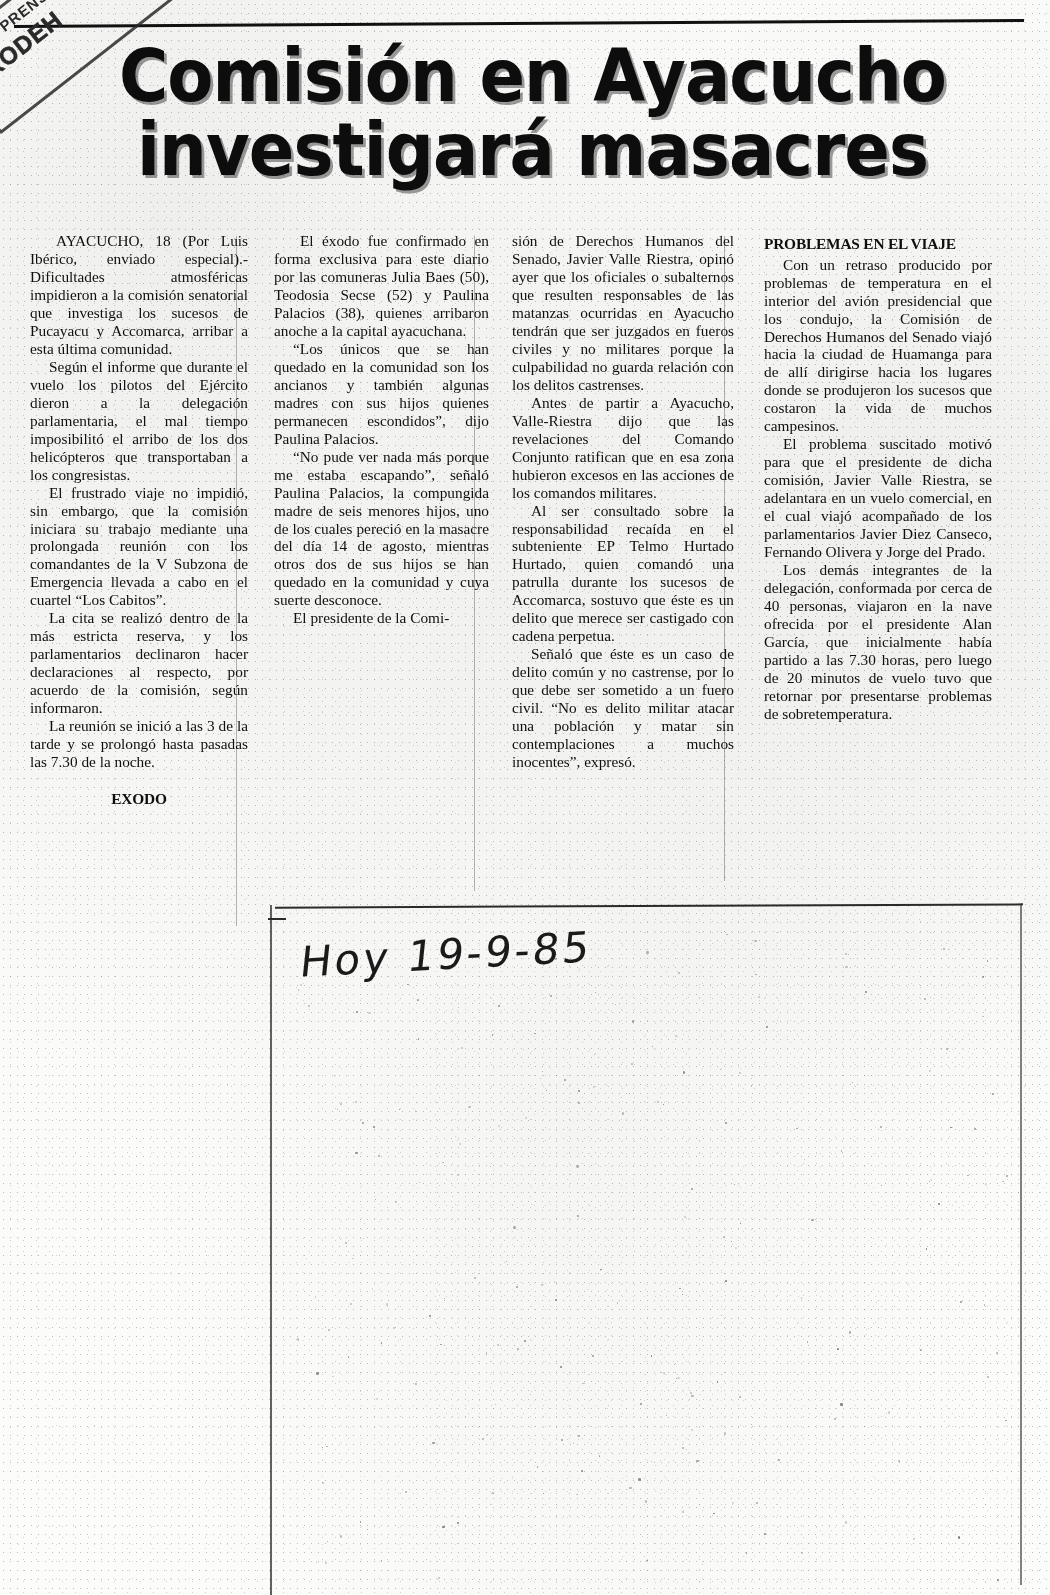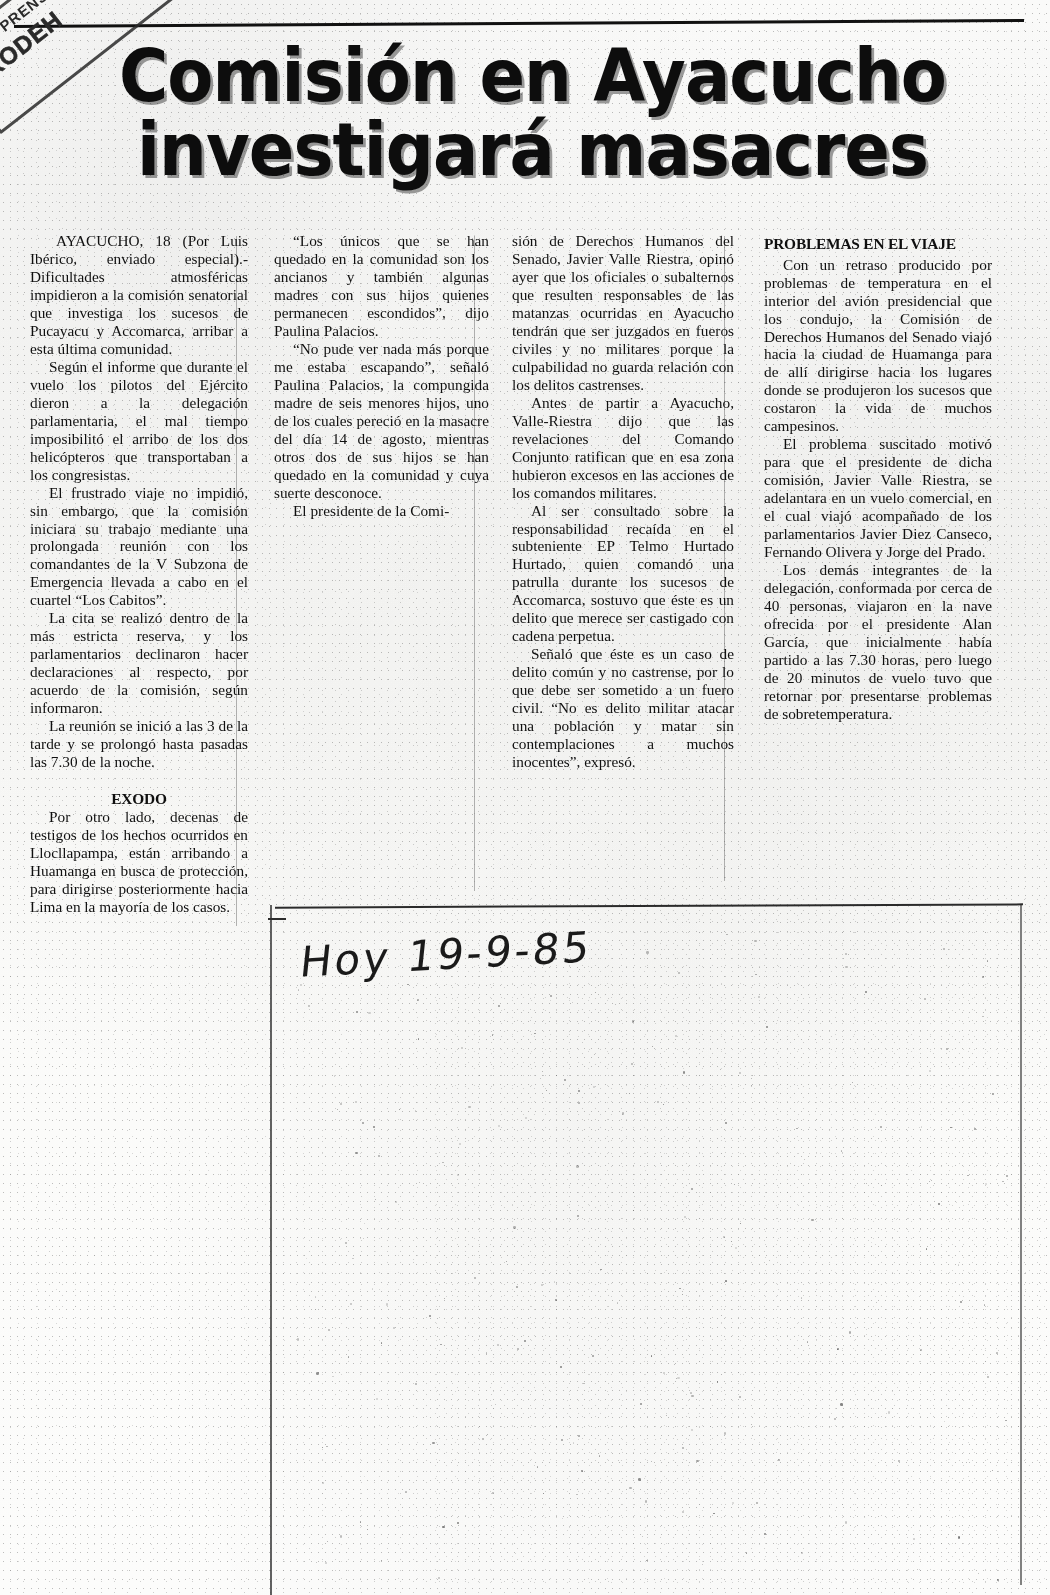--- a/index.html
+++ b/index.html
@@ -104,21 +104,21 @@
   .col .sub{
     margin:4px 0 3px 0;
     text-indent:0;
     text-align:center;
     font-weight:700;
     font-size:15.4px;
     letter-spacing:-.2px;
     line-height:1.08;
   }
   .col .sub.left{text-align:left;}
-  .col .sub.exodo{margin-top:20px;margin-bottom:0;}
+  .col .sub.exodo{margin-top:20px;margin-bottom:20px;}
 
   
   .vrule{position:absolute;width:1px;background:#5a5a5a;opacity:.45;}
   .vr1{left:236px;top:236px;height:690px;}
   .vr2{left:474px;top:236px;height:655px;}
   .vr3{left:724px;top:236px;height:645px;}
 
   
   .hrule{position:absolute;background:#2b2b2b;}
   .hr1{left:275px;top:905px;width:748px;height:2px;transform:rotate(-0.25deg);}
@@ -166,23 +166,23 @@
   <div class="vrule vr3"></div>
 
   <div class="cols">
     <div class="col c1">
         <p class="lead">AYACUCHO, 18 (Por Luis Ibérico, enviado especial).- Dificultades atmosféricas impidieron a la comisión senatorial que investiga los sucesos de Pucayacu y Accomarca, arribar a esta última comunidad.</p>
         <p>Según el informe que durante el vuelo los pilotos del Ejército dieron a la delegación parlamentaria, el mal tiempo imposibilitó el arribo de los dos helicópteros que transportaban a los congresistas.</p>
         <p>El frustrado viaje no impidió, sin embargo, que la comisión iniciara su trabajo mediante una prolongada reunión con los comandantes de la V Subzona de Emergencia llevada a cabo en el cuartel “Los Cabitos”.</p>
         <p>La cita se realizó dentro de la más estricta reserva, y los parlamentarios declinaron hacer declaraciones al respecto, por acuerdo de la comisión, según informaron.</p>
         <p>La reunión se inició a las 3 de la tarde y se prolongó hasta pasadas las 7.30 de la noche.</p>
         <p class="sub exodo">EXODO</p>
-        <p>Por otro lado, decenas de testigos de los hechos ocurridos en Llocllapampa, están arribando a Huamanga en busca de protección, para dirigirse posteriormente hacia Lima en la mayoría de los casos.</p>
       </div>
     <div class="col c2">
+        <p class="lead">El éxodo fue confirmado en forma exclusiva para este diario por las comuneras Julia Baes (50), Teodosia Secse (52) y Paulina Palacios (38), quienes arribaron anoche a la capital ayacuchana.</p>
         <p>“Los únicos que se han quedado en la comunidad son los ancianos y también algunas madres con sus hijos quienes permanecen escondidos”, dijo Paulina Palacios.</p>
         <p>“No pude ver nada más porque me estaba escapando”, señaló Paulina Palacios, la compungida madre de seis menores hijos, uno de los cuales pereció en la masacre del día 14 de agosto, mientras otros dos de sus hijos se han quedado en la comunidad y cuya suerte desconoce.</p>
         <p>El presidente de la Comi-</p>
       </div>
     <div class="col c3">
         <p class="cont" style="text-indent: 0px;">sión de Derechos Humanos del Senado, Javier Valle Riestra, opinó ayer que los oficiales o subalternos que resulten responsables de las matanzas ocurridas en Ayacucho tendrán que ser juzgados en fueros civiles y no militares porque la culpabilidad no guarda relación con los delitos castrenses.</p>
         <p>Antes de partir a Ayacucho, Valle-Riestra dijo que las revelaciones del Comando Conjunto ratifican que en esa zona hubieron excesos en las acciones de los comandos militares.</p>
         <p>Al ser consultado sobre la responsabilidad recaída en el subteniente EP Telmo Hurtado Hurtado, quien comandó una patrulla durante los sucesos de Accomarca, sostuvo que éste es un delito que merece ser castigado con cadena perpetua.</p>
         <p>Señaló que éste es un caso de delito común y no castrense, por lo que debe ser sometido a un fuero civil. “No es delito militar atacar una población y matar sin contemplaciones a muchos inocentes”, expresó.</p>
       </div>

